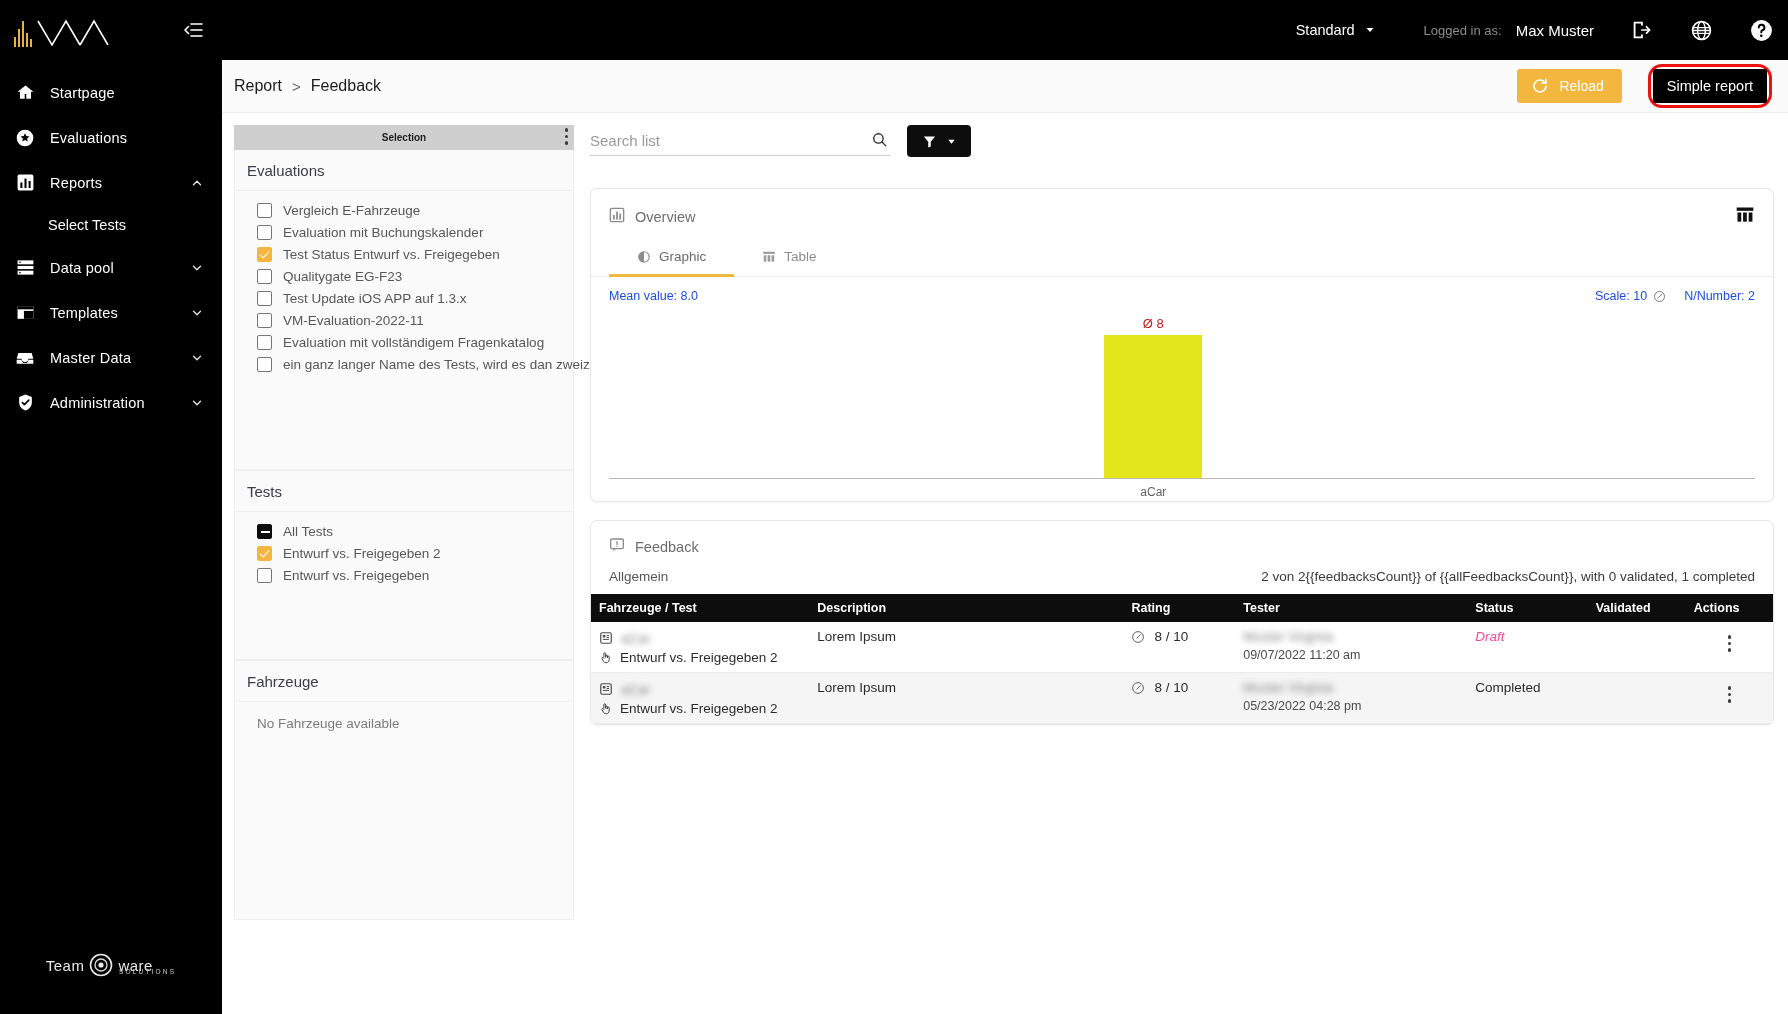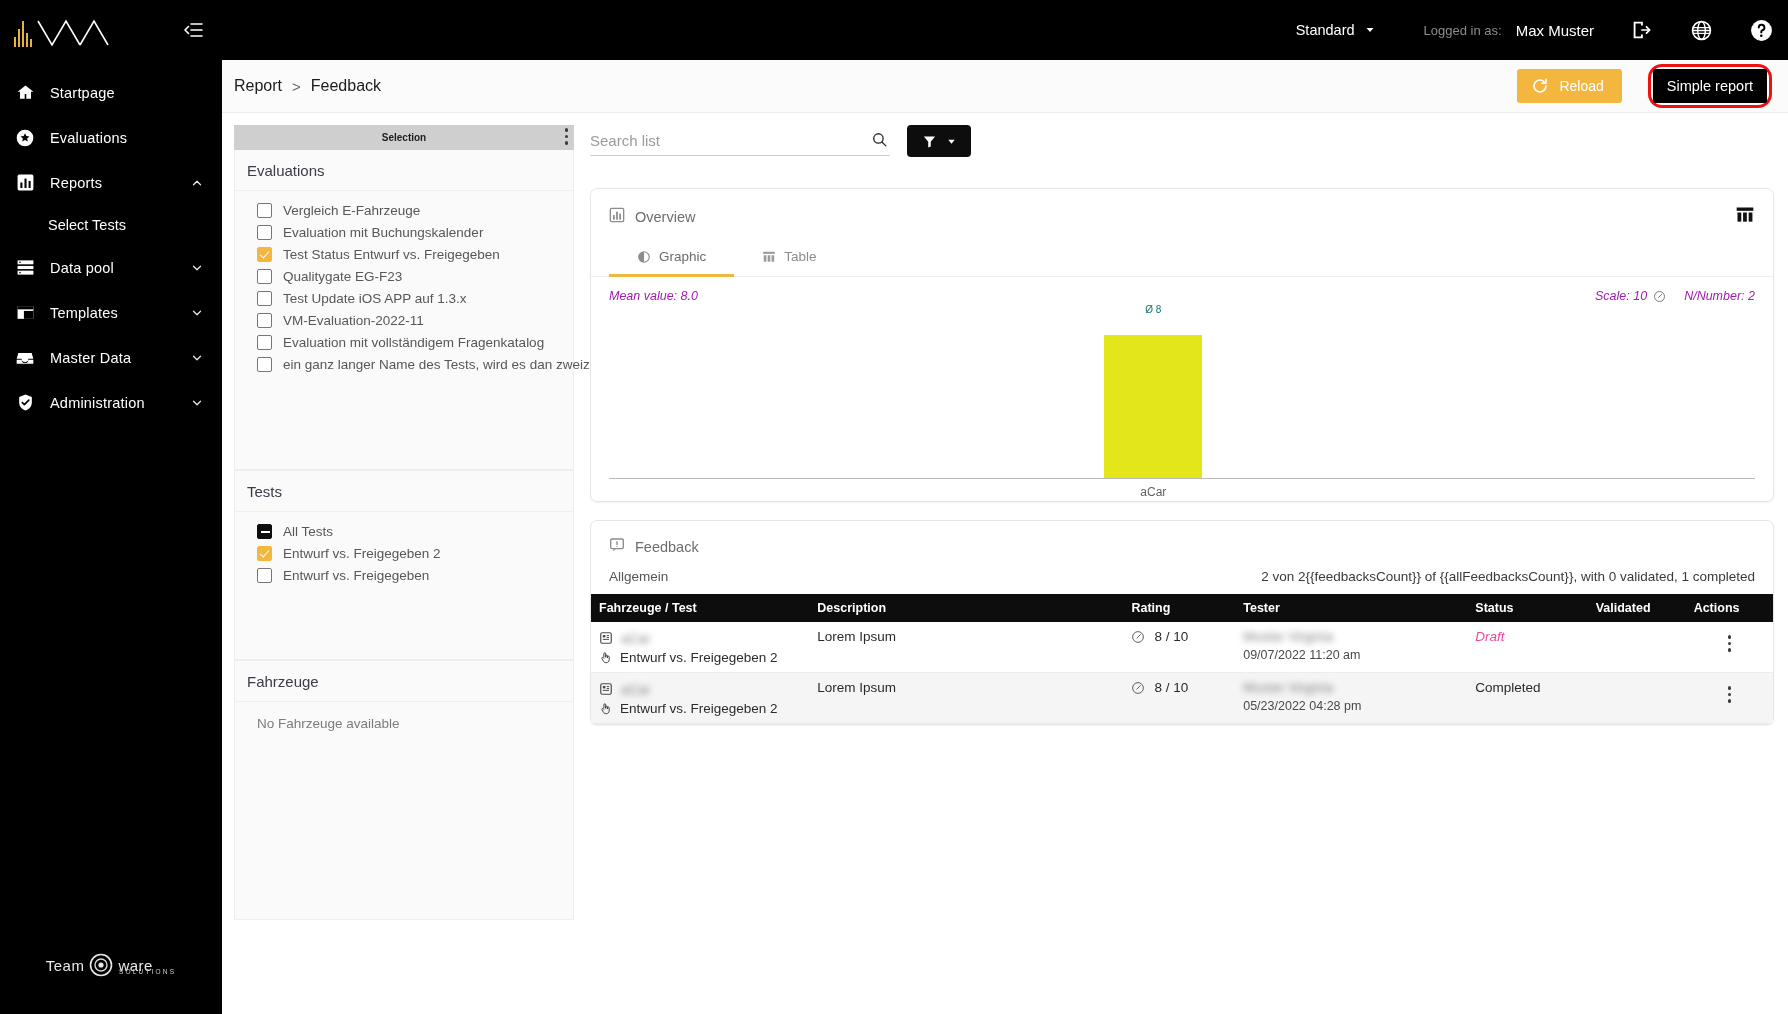--- a/index.html
+++ b/index.html
@@ -130,26 +130,26 @@
   .card { background:#ffffff; border: 1px solid #e6e6e6; border-radius: 7px; box-shadow: 0 1px 2px rgba(0,0,0,.05); }
   .card-head { display:flex; align-items:center; padding: 16px 18px 12px 18px; }
   .card-title { font-size: 14.5px; color: #6d6d6d; margin-left: 10px; }
   .card-head-right { margin-left: auto; }
 
   .tabs { display:flex; padding-left: 18px; border-bottom: 1px solid #ededed; }
   .tab { display:flex; align-items:center; gap:8px; padding: 8px 28px 12px 28px; font-size: 13.5px; color:#8c8c8c; cursor: pointer; position: relative; }
   .tab.active { color:#6b6b6b; }
   .tab.active::after { content:""; position:absolute; left:0; right:0; bottom:-1px; height:3px; background:#f0b93e; }
 
-  .chartmeta { display:flex; align-items:center; padding: 12px 18px 0 18px; font-size: 12.5px; color:#a21caf;font-style:italic; }
+  .chartmeta { display:flex; align-items:center; padding: 12px 18px 0 18px; font-size: 12.5px; color:#1d4ed8; }
   .chartmeta .right { margin-left:auto; display:flex; align-items:center; gap: 18px; }
   .chartarea { position: relative; height: 190px; margin: 8px 18px 0 18px; }
   .chart-axis { position:absolute; left:0; right:0; bottom: 22px; height:1px; background:#b9b9b9; }
   .bar-group { position:absolute; bottom: 23px; left: 47.5%; transform: translateX(-50%); text-align:center; }
-  .bar-val { font-size: 10px; color:#0f766e; margin-bottom: 20px; }
+  .bar-val { font-size: 13px; color:#b91c1c; margin-bottom: 4px; }
   .bar { width: 98px; background: #e2e61a; }
   .bar-cat { position:absolute; bottom: 2px; left: 47.5%; transform: translateX(-50%); font-size: 12px; color:#636363; }
 
   
   .fb-sub { display:flex; align-items:center; padding: 4px 18px 10px 18px; font-size: 13.5px; color:#555; }
   .fb-sub .cnt { margin-left:auto; font-size: 13.5px; color:#3a3a3a; }
   table.fb { width: 100%; border-collapse: collapse; table-layout: fixed; }
   table.fb thead th {
     background: #0d0d0d; color:#ffffff; font-size: 12.5px; font-weight: 600;
     text-align: left; padding: 7px 8px; height: 26px;

